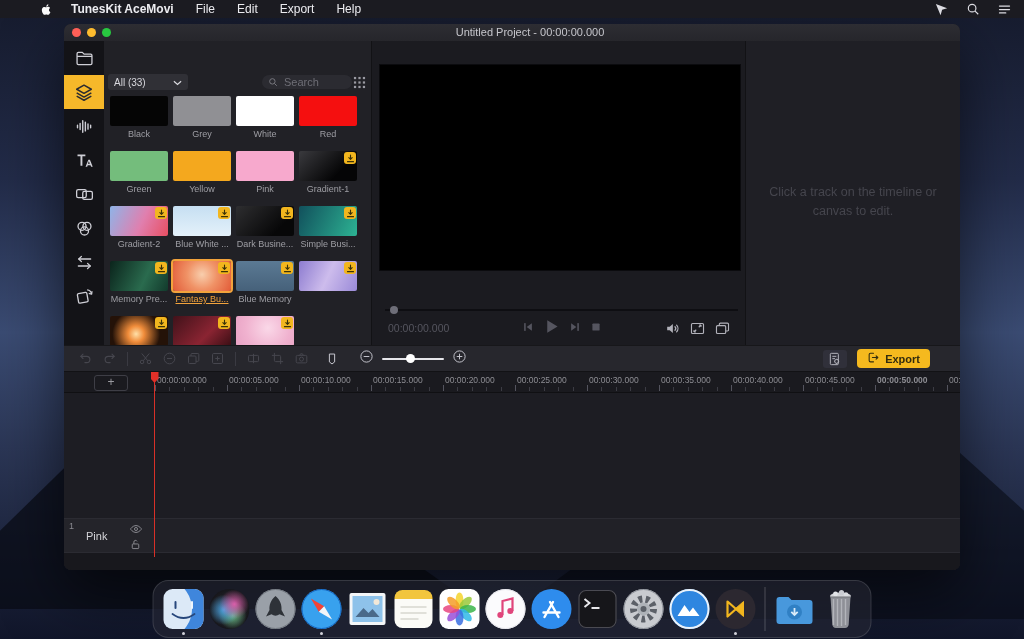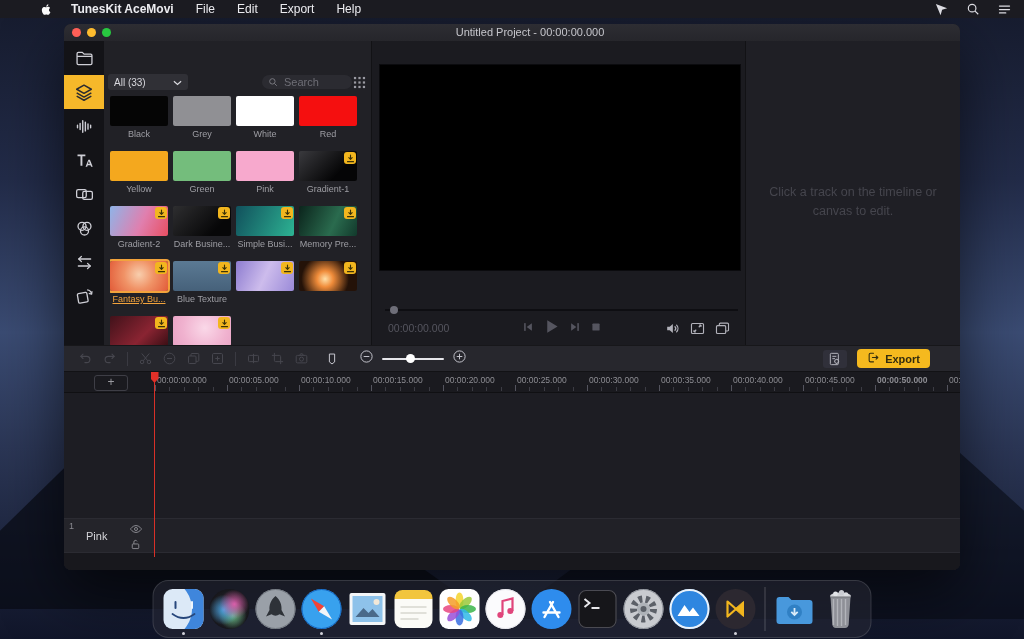--- a/index.html
+++ b/index.html
@@ -279,28 +279,28 @@
           </div>
           <div class="thumbcell">
             <div class="thumb" style="background: rgb(255, 255, 255);"></div>
             <div class="tlabel">White</div>
           </div>
           <div class="thumbcell">
             <div class="thumb" style="background: rgb(245, 15, 15);"></div>
             <div class="tlabel">Red</div>
           </div>
           <div class="thumbcell">
+            <div class="thumb" style="background: rgb(116, 189, 124);"></div>
+            <div class="tlabel">Green</div>
+          </div>
+          <div class="thumbcell">
             <div class="thumb" style="background: rgb(244, 168, 30);"></div>
             <div class="tlabel">Yellow</div>
           </div>
           <div class="thumbcell">
-            <div class="thumb" style="background: rgb(116, 189, 124);"></div>
-            <div class="tlabel">Green</div>
-          </div>
-          <div class="thumbcell">
             <div class="thumb" style="background: rgb(247, 169, 205);"></div>
             <div class="tlabel">Pink</div>
           </div>
           <div class="thumbcell">
             <div class="thumb" style="background: linear-gradient(135deg, rgb(58, 58, 62) 0%, rgb(5, 5, 6) 70%);">
               <div class="dlbadge">
                 <svg viewBox="0 0 12 12" width="9" height="9" fill="none" stroke="currentColor" stroke-width="1.5" stroke-linecap="round" stroke-linejoin="round">
                   <path d="M6 1.5v5.2M3.8 4.9L6 7.1l2.2-2.2"></path>
                   <path d="M2 10.2h8"></path>
                 </svg>
@@ -313,20 +313,31 @@
               <div class="dlbadge">
                 <svg viewBox="0 0 12 12" width="9" height="9" fill="none" stroke="currentColor" stroke-width="1.5" stroke-linecap="round" stroke-linejoin="round">
                   <path d="M6 1.5v5.2M3.8 4.9L6 7.1l2.2-2.2"></path>
                   <path d="M2 10.2h8"></path>
                 </svg>
               </div>
             </div>
             <div class="tlabel">Gradient-2</div>
           </div>
           <div class="thumbcell">
+            <div class="thumb" style="background: linear-gradient(rgb(198, 223, 242) 0%, rgb(228, 241, 250) 100%);">
+              <div class="dlbadge">
+                <svg viewBox="0 0 12 12" width="9" height="9" fill="none" stroke="currentColor" stroke-width="1.5" stroke-linecap="round" stroke-linejoin="round">
+                  <path d="M6 1.5v5.2M3.8 4.9L6 7.1l2.2-2.2"></path>
+                  <path d="M2 10.2h8"></path>
+                </svg>
+              </div>
+            </div>
+            <div class="tlabel">Blue White ...</div>
+          </div>
+          <div class="thumbcell">
             <div class="thumb" style="background: linear-gradient(135deg, rgb(46, 46, 48) 0%, rgb(7, 7, 8) 75%);">
               <div class="dlbadge">
                 <svg viewBox="0 0 12 12" width="9" height="9" fill="none" stroke="currentColor" stroke-width="1.5" stroke-linecap="round" stroke-linejoin="round">
                   <path d="M6 1.5v5.2M3.8 4.9L6 7.1l2.2-2.2"></path>
                   <path d="M2 10.2h8"></path>
                 </svg>
               </div>
             </div>
             <div class="tlabel">Dark Busine...</div>
           </div>
@@ -365,21 +376,21 @@
           </div>
           <div class="thumbcell">
             <div class="thumb" style="background: linear-gradient(rgb(91, 122, 148) 0%, rgb(70, 97, 122) 100%);">
               <div class="dlbadge">
                 <svg viewBox="0 0 12 12" width="9" height="9" fill="none" stroke="currentColor" stroke-width="1.5" stroke-linecap="round" stroke-linejoin="round">
                   <path d="M6 1.5v5.2M3.8 4.9L6 7.1l2.2-2.2"></path>
                   <path d="M2 10.2h8"></path>
                 </svg>
               </div>
             </div>
-            <div class="tlabel">Blue Texture</div>
+            <div class="tlabel">Blue Memory</div>
           </div>
           <div class="thumbcell">
             <div class="thumb" style="background: linear-gradient(115deg, rgb(141, 124, 208) 0%, rgb(205, 188, 236) 50%, rgb(154, 138, 216) 100%);">
               <div class="dlbadge">
                 <svg viewBox="0 0 12 12" width="9" height="9" fill="none" stroke="currentColor" stroke-width="1.5" stroke-linecap="round" stroke-linejoin="round">
                   <path d="M6 1.5v5.2M3.8 4.9L6 7.1l2.2-2.2"></path>
                   <path d="M2 10.2h8"></path>
                 </svg>
               </div>
             </div>

